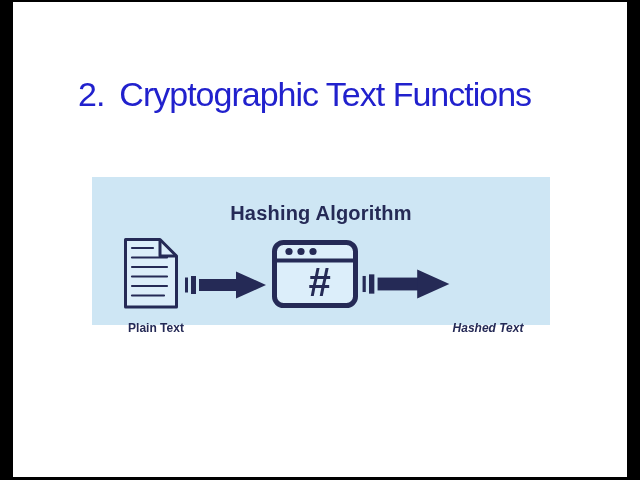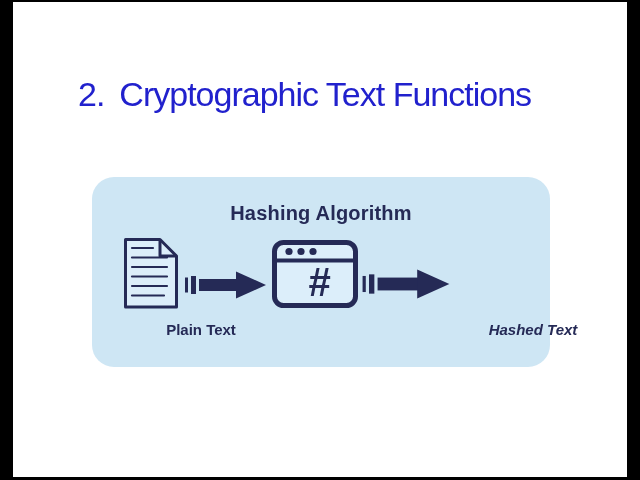--- a/index.html
+++ b/index.html
@@ -26,46 +26,44 @@
     color: #2121cd;
     font-size: 34px; line-height: 1;
     letter-spacing: -1px;
     white-space: nowrap;
   }
   .slide-title .num { margin-right: 15px; }
 
   
   .panel {
     position: absolute; left: 92px; top: 177px;
-    width: 458px; height: 190px;
+    width: 458px; height: 148px;
     background: #cee6f4;
-    border-radius: 22px;
   }
   .panel-heading {
     position: absolute; left: 0; right: 0; top: 26px;
     text-align: center;
     color: #252a56;
     font-weight: bold; font-size: 20px; line-height: 1;
     letter-spacing: 0.2px;
   }
   .node-icon { position: absolute; }
   .icon-doc        { left: 30px;  top: 60px; }
   .icon-hashwin    { left: 180px; top: 63px; }
   .icon-hasheddoc  { left: 363px; top: 60px; }
   .arrow           { position: absolute; }
   .arrow-1         { left: 93px;  top: 94px; }
   .arrow-2         { left: 270px; top: 92px; }
 
   .node-label {
     position: absolute; top: 145px;
     transform: translateX(-50%);
     color: #252a56;
-    font-weight: bold; font-size: 15px; line-height: 1;
+    font-weight: bold; font-size: 12px; line-height: 1;
     white-space: nowrap;
-    margin-left: 45px;
   }
   .label-1 { left: 64px; }
   .label-2 { left: 228px; }
   .label-3 { left: 396px; font-style: italic; }
 
   svg { display: block; }
   .hash-symbol {
     font-family: "Liberation Sans", sans-serif;
     font-weight: bold; font-style: italic;
   }

